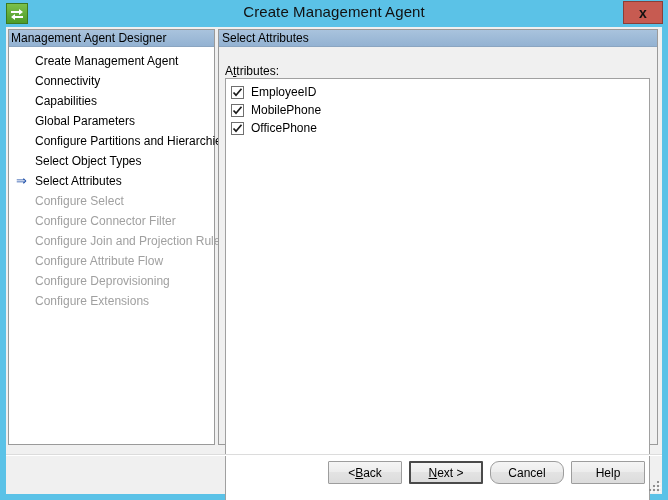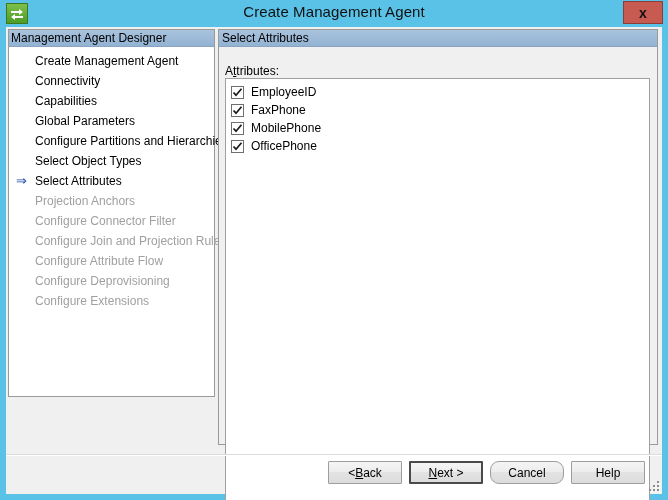--- a/index.html
+++ b/index.html
@@ -76,21 +76,21 @@
     left: 6px; top: 27px;
     width: 656px; height: 467px;
     background: #f0f0f0;
     box-sizing: border-box;
   }
 
   
   #nav-panel {
     position: absolute;
     left: 2px; top: 2px;
-    width: 207px; height: 368px;
+    width: 207px; height: 416px;
     background: #ffffff;
     border: 1px solid #9a9a9a;
     box-sizing: border-box;
   }
   #nav-header {
     position: absolute;
     left: 0; top: 0;
     width: 205px; height: 17px;
     background: linear-gradient(180deg, #a9c3dd 0%, #93b2d2 100%);
     border-bottom: 1px solid #8aa5c1;
@@ -271,21 +271,21 @@
     <div id="nav-panel">
       <div id="nav-header">Management Agent Designer</div>
       <div id="nav-list">
           <div class="nav-item"><span>Create Management Agent</span></div>
           <div class="nav-item"><span>Connectivity</span></div>
           <div class="nav-item"><span>Capabilities</span></div>
           <div class="nav-item"><span>Global Parameters</span></div>
           <div class="nav-item"><span>Configure Partitions and Hierarchies</span></div>
           <div class="nav-item"><span>Select Object Types</span></div>
           <div class="nav-item"><span class="nav-arrow">⇒</span><span>Select Attributes</span></div>
-          <div class="nav-item disabled"><span>Projection Anchors</span></div>
+          <div class="nav-item disabled"><span>Configure Select</span></div>
           <div class="nav-item disabled"><span>Configure Connector Filter</span></div>
           <div class="nav-item disabled"><span>Configure Join and Projection Rules</span></div>
           <div class="nav-item disabled"><span>Configure Attribute Flow</span></div>
           <div class="nav-item disabled"><span>Configure Deprovisioning</span></div>
           <div class="nav-item disabled"><span>Configure Extensions</span></div>
         </div>
     </div>
 
     <div id="content-panel">
       <div id="content-header">Select Attributes</div>
@@ -302,28 +302,20 @@
       </div>
 
       <div id="attr-listbox">
           <div class="attr-row">
             <span class="cb">
               <svg width="11" height="11" viewBox="0 0 11 11">
                 <path d="M1.5 5.5 L4 8.2 L9.5 1.8" stroke="#1a1a1a" stroke-width="1.7" fill="none"></path>
               </svg>
             </span>
             <span class="attr-name">EmployeeID</span>
-          </div>
-          <div class="attr-row">
-            <span class="cb">
-              <svg width="11" height="11" viewBox="0 0 11 11">
-                <path d="M1.5 5.5 L4 8.2 L9.5 1.8" stroke="#1a1a1a" stroke-width="1.7" fill="none"></path>
-              </svg>
-            </span>
-            <span class="attr-name">FaxPhone</span>
           </div>
           <div class="attr-row">
             <span class="cb">
               <svg width="11" height="11" viewBox="0 0 11 11">
                 <path d="M1.5 5.5 L4 8.2 L9.5 1.8" stroke="#1a1a1a" stroke-width="1.7" fill="none"></path>
               </svg>
             </span>
             <span class="attr-name">MobilePhone</span>
           </div>
           <div class="attr-row">

